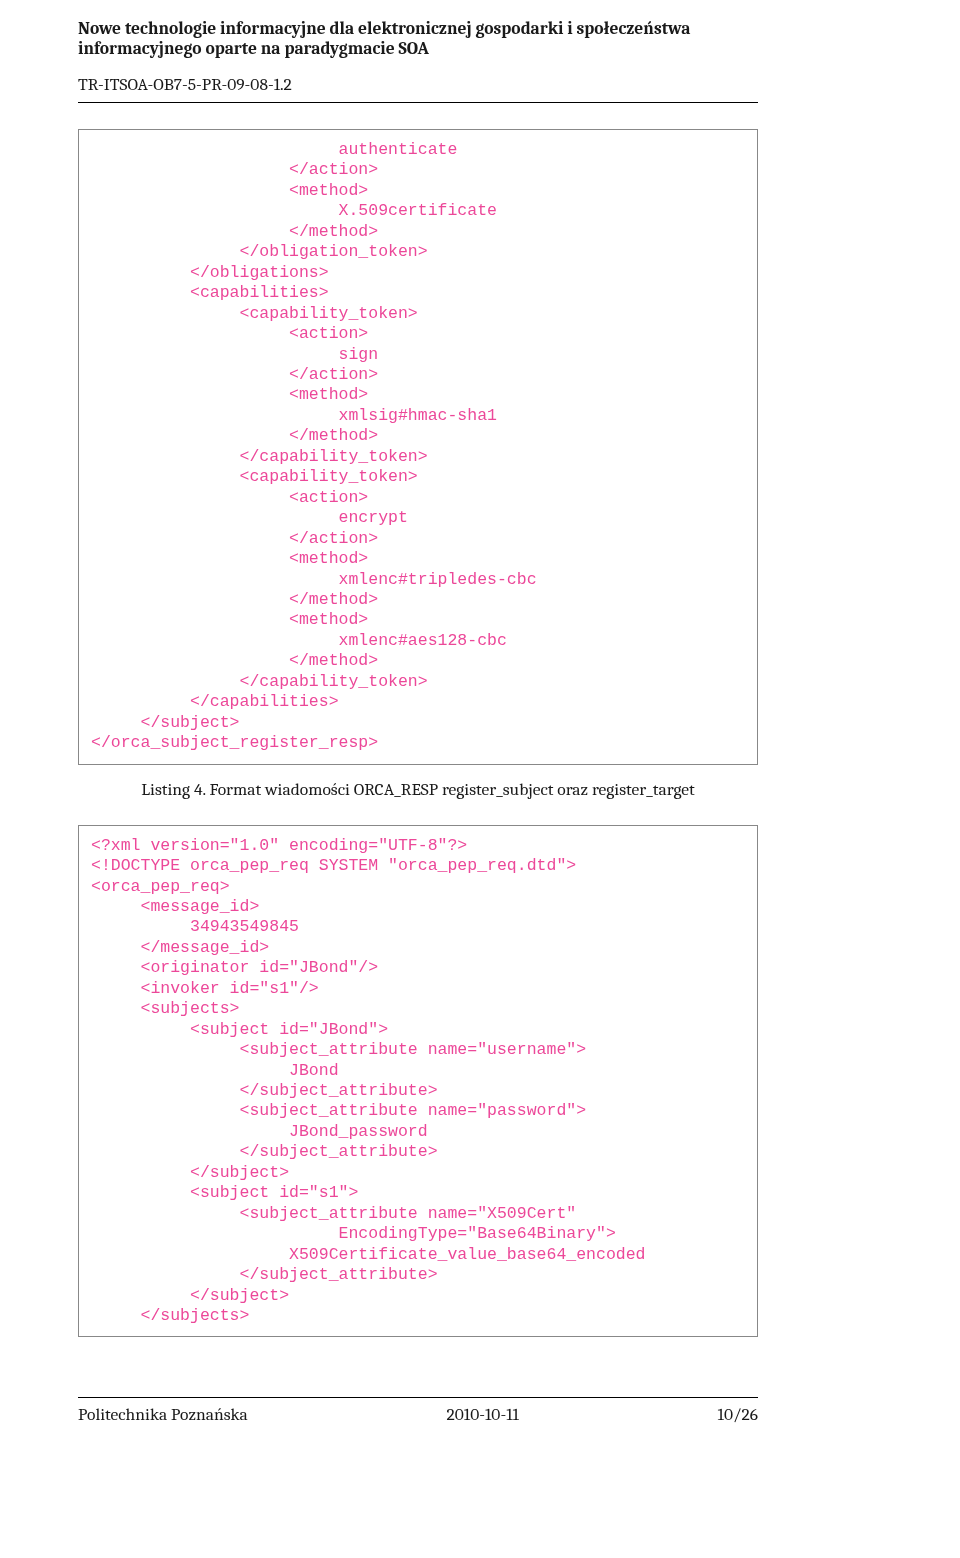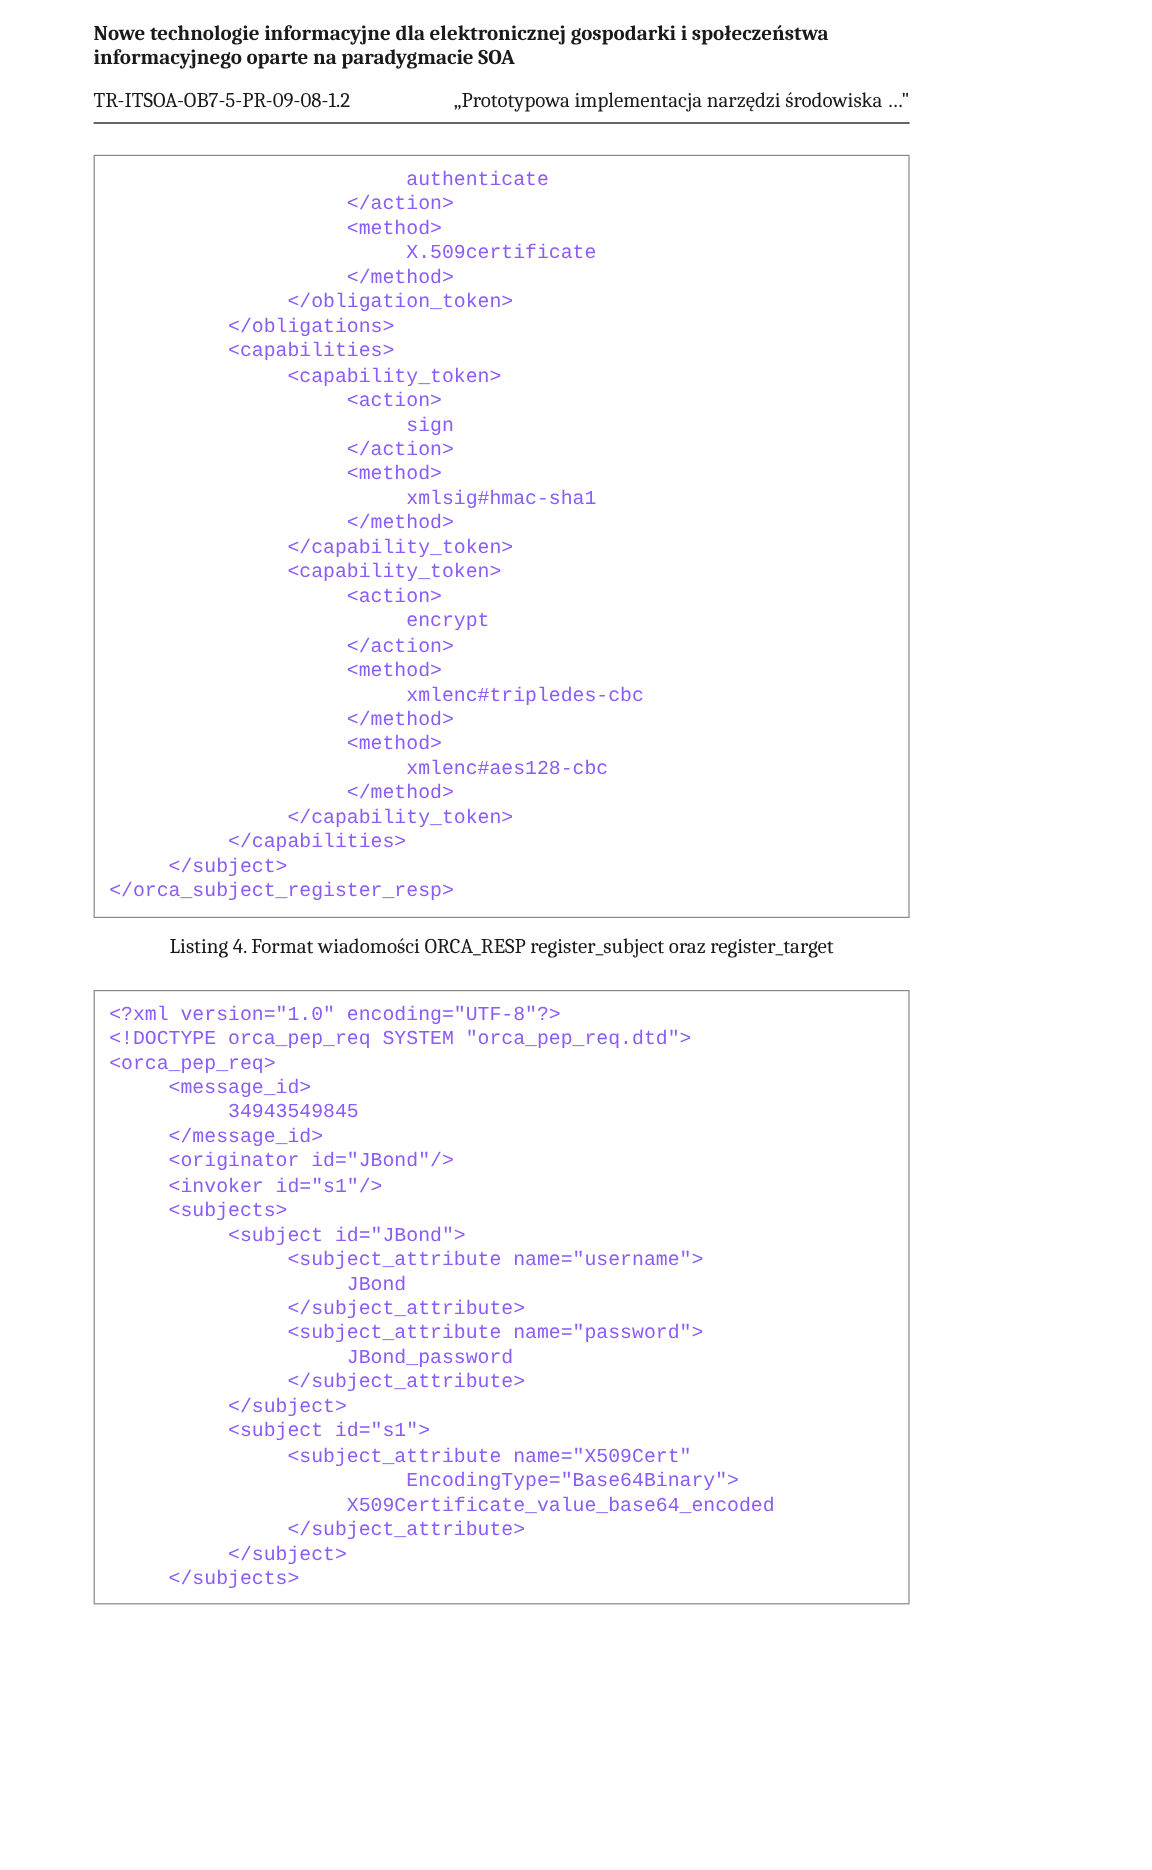--- a/index.html
+++ b/index.html
@@ -34,21 +34,21 @@
     border: 1px solid #888;
     margin-top: 26px;
     padding: 10px 12px 10px 12px;
     background: #fff;
   }
   pre.code {
     font-family: "Courier New", Courier, monospace;
     font-size: 16.5px;
     line-height: 1.24;
     white-space: pre;
-    color: #8b5cf6;
+    color: #ec4899;
   }
   .caption {
     text-align: center;
     font-size: 17.5px;
     margin-top: 14px;
     margin-bottom: 22px;
   }
   .footer-area {
     margin-top: 60px;
   }
@@ -65,21 +65,20 @@
 </style>
 </head>
 <body>
 
 <div class="page">
 
   <div class="running-head">Nowe technologie informacyjne dla elektronicznej gospodarki i społeczeństwa informacyjnego oparte na paradygmacie SOA</div>
 
   <div class="subhead-row">
     <div class="subhead-left">TR-ITSOA-OB7-5-PR-09-08-1.2</div>
-    <div class="subhead-right">„Prototypowa implementacja narzędzi środowiska …"</div>
   </div>
   <hr class="rule">
 
   <div class="codebox">
     <pre class="code">                         authenticate
                     &lt;/action&gt;
                     &lt;method&gt;
                          X.509certificate
                     &lt;/method&gt;
                &lt;/obligation_token&gt;
@@ -131,14 +130,22 @@
           &lt;/subject&gt;
           &lt;subject id="s1"&gt;
                &lt;subject_attribute name="X509Cert"
                          EncodingType="Base64Binary"&gt;
                     X509Certificate_value_base64_encoded
                &lt;/subject_attribute&gt;
           &lt;/subject&gt;
      &lt;/subjects&gt;</pre>
   </div>
 
+  <div class="footer-area">
+    <hr class="footer-rule">
+    <div class="footer-row">
+      <div>Politechnika Poznańska</div>
+      <div>2010-10-11</div>
+      <div>10/26</div>
+    </div>
+  </div>
 
 </div>
 
 </body></html>

